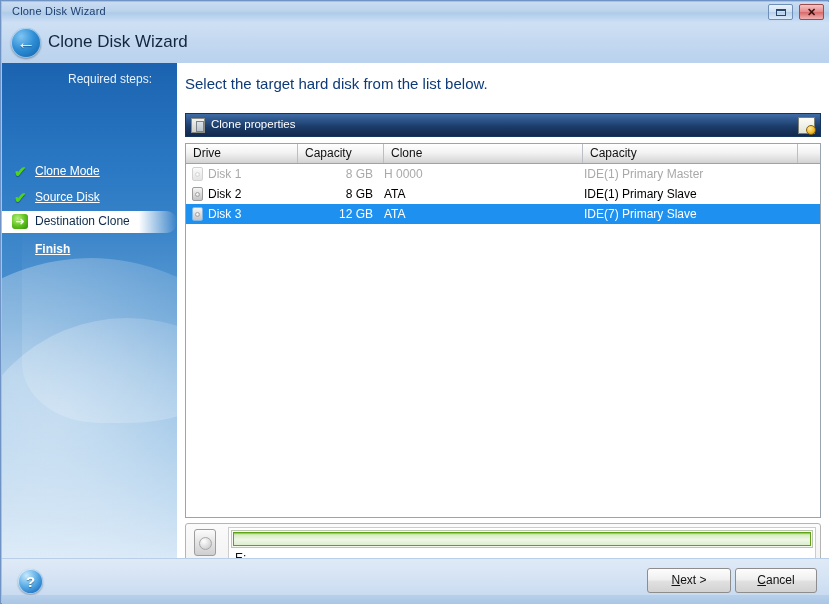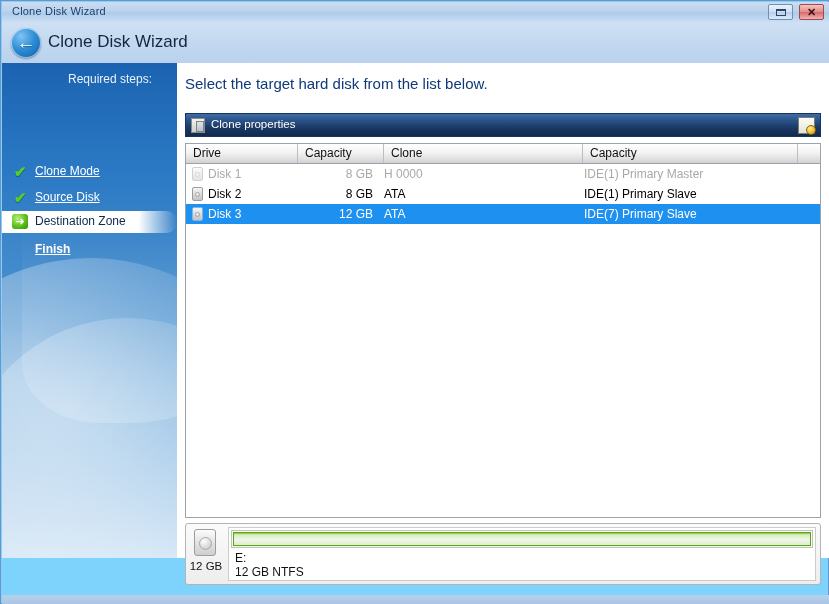--- a/index.html
+++ b/index.html
@@ -522,21 +522,21 @@
       <div class="slabel">Clone Mode</div>
     </div>
 
     <div class="step link" id="step-source">
       <div class="tick">✔</div>
       <div class="slabel">Source Disk</div>
     </div>
 
     <div class="step" id="step-dest">
       <div class="arrow-ico"></div>
-      <div class="slabel">Destination Zone</div>
+      <div class="slabel">Destination Clone</div>
     </div>
 
     <div class="step link" id="step-finish">
       <div class="slabel">Finish</div>
     </div>
   </div>
 
   <div id="main">
 
     <div id="main-title">Select the target hard disk from the list below.</div>
@@ -607,15 +607,24 @@
         <div class="lbl">Acronis Secure Zone</div>
       </div>
       <div class="leg" id="leg2">
         <div class="sw sw-gray"></div>
         <div class="lbl">Unallocated // Unsupported</div>
       </div>
     </div>
 
   </div>
 
+  <div id="footer">
+    <div id="help-btn"></div>
+    <div class="fbtn" id="btn-next">
+      <u>N</u><span>ext &gt;</span>
+    </div>
+    <div class="fbtn" id="btn-cancel">
+      <u>C</u><span>ancel</span>
+    </div>
+  </div>
 
   <div id="bottom-strip"></div>
 </div>
 
 </body></html>

